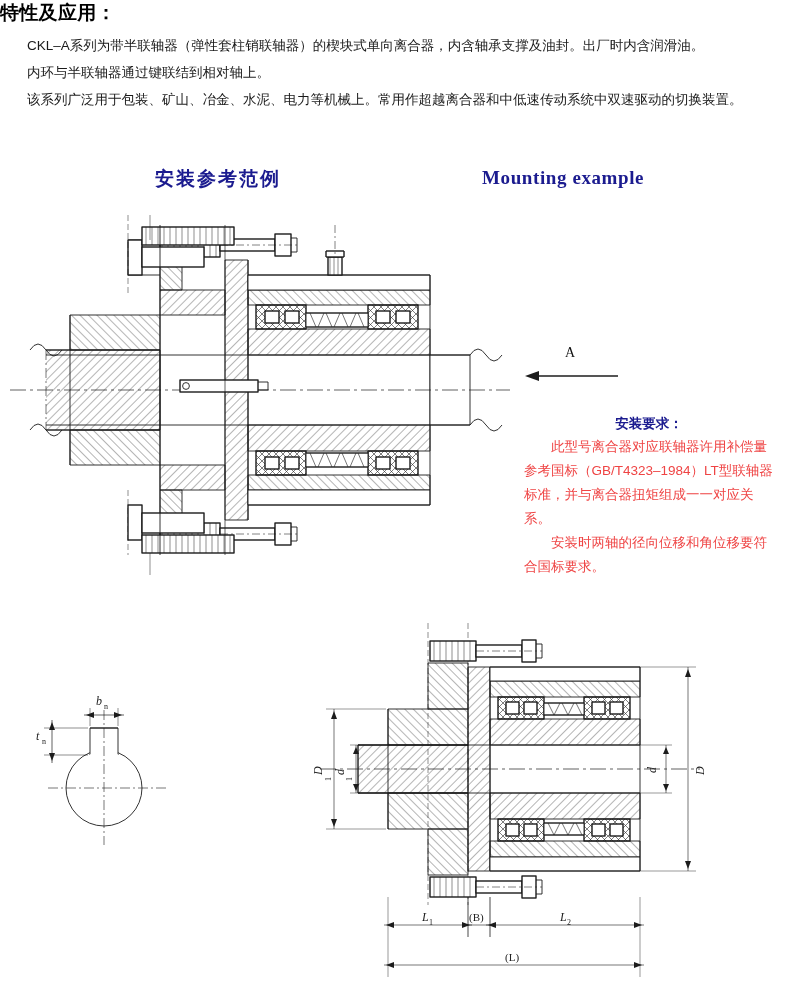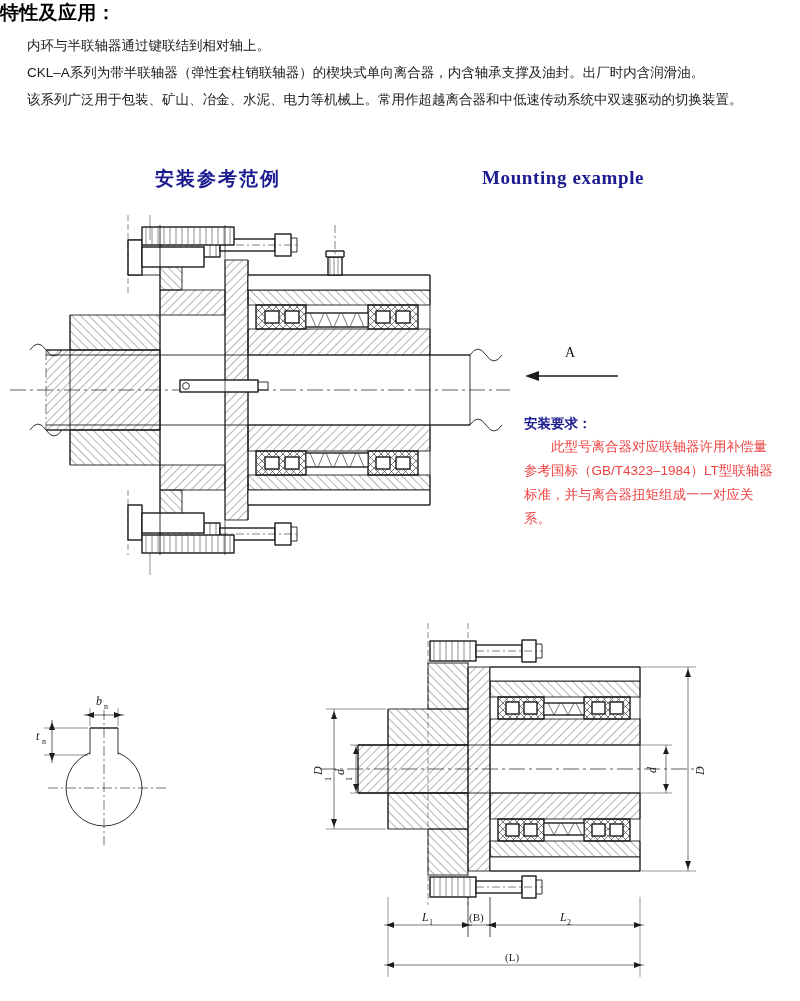--- a/index.html
+++ b/index.html
@@ -70,20 +70,21 @@
     position: absolute;
     left: 524px;
     top: 415px;
     width: 250px;
   }
   .note-title {
     font-size: 13.5px;
     font-weight: bold;
     color: #1b1b8f;
     margin-bottom: 2px;
+    text-align: center;
   }
   .note-p {
     font-size: 13.5px;
     line-height: 24px;
     color: #ef4444;
     text-indent: 27px;
     margin: 0;
   }
 
   
@@ -116,39 +117,40 @@
     fill: #222;
   }
 </style>
 </head>
 <body>
 
 <div class="page">
 
   <div class="intro">
     <div class="sec-title">特性及应用：</div>
+    <p class="para">CKL–A系列为带半联轴器（弹性套柱销联轴器）的楔块式单向离合器，内含轴承支撑及油封。出厂时内含润滑油。</p>
     <p class="para">内环与半联轴器通过键联结到相对轴上。</p>
-    <p class="para">CKL–A系列为带半联轴器（弹性套柱销联轴器）的楔块式单向离合器，内含轴承支撑及油封。出厂时内含润滑油。</p>
     <p class="para">该系列广泛用于包装、矿山、冶金、水泥、电力等机械上。常用作超越离合器和中低速传动系统中双速驱动的切换装置。</p>
   </div>
 
   <div class="cn-heading">安装参考范例</div>
   <div class="en-heading">Mounting example</div>
 
   <div class="arrow-wrap">
     <div class="arrow-label">A</div>
     <svg id="arrow-svg" width="110" height="26">
       <line x1="8" y1="13" x2="95" y2="13" stroke="#1c1c1c" stroke-width="1.6"></line>
       <polygon points="2,13 16,8 16,18" fill="#1c1c1c"></polygon>
     </svg>
   </div>
 
   <div class="note">
     <div class="note-title">安装要求：</div>
     <p class="note-p">此型号离合器对应联轴器许用补偿量参考国标（GB/T4323–1984）LT型联轴器标准，并与离合器扭矩组成一一对应关系。</p>
+    <p class="note-p">安装时两轴的径向位移和角位移要符合国标要求。</p>
   </div>
 
   <svg class="dwg" id="dwg-top" width="510" height="390" viewBox="0 0 510 390">
     <defs>
       <pattern id="hatchA" width="6" height="6" patternTransform="rotate(45)" patternUnits="userSpaceOnUse">
         <line x1="0" y1="0" x2="0" y2="6" stroke="#2a2a2a" stroke-width="0.7"></line>
       </pattern>
       <pattern id="hatchB" width="6" height="6" patternTransform="rotate(-45)" patternUnits="userSpaceOnUse">
         <line x1="0" y1="0" x2="0" y2="6" stroke="#2a2a2a" stroke-width="0.7"></line>
       </pattern>

